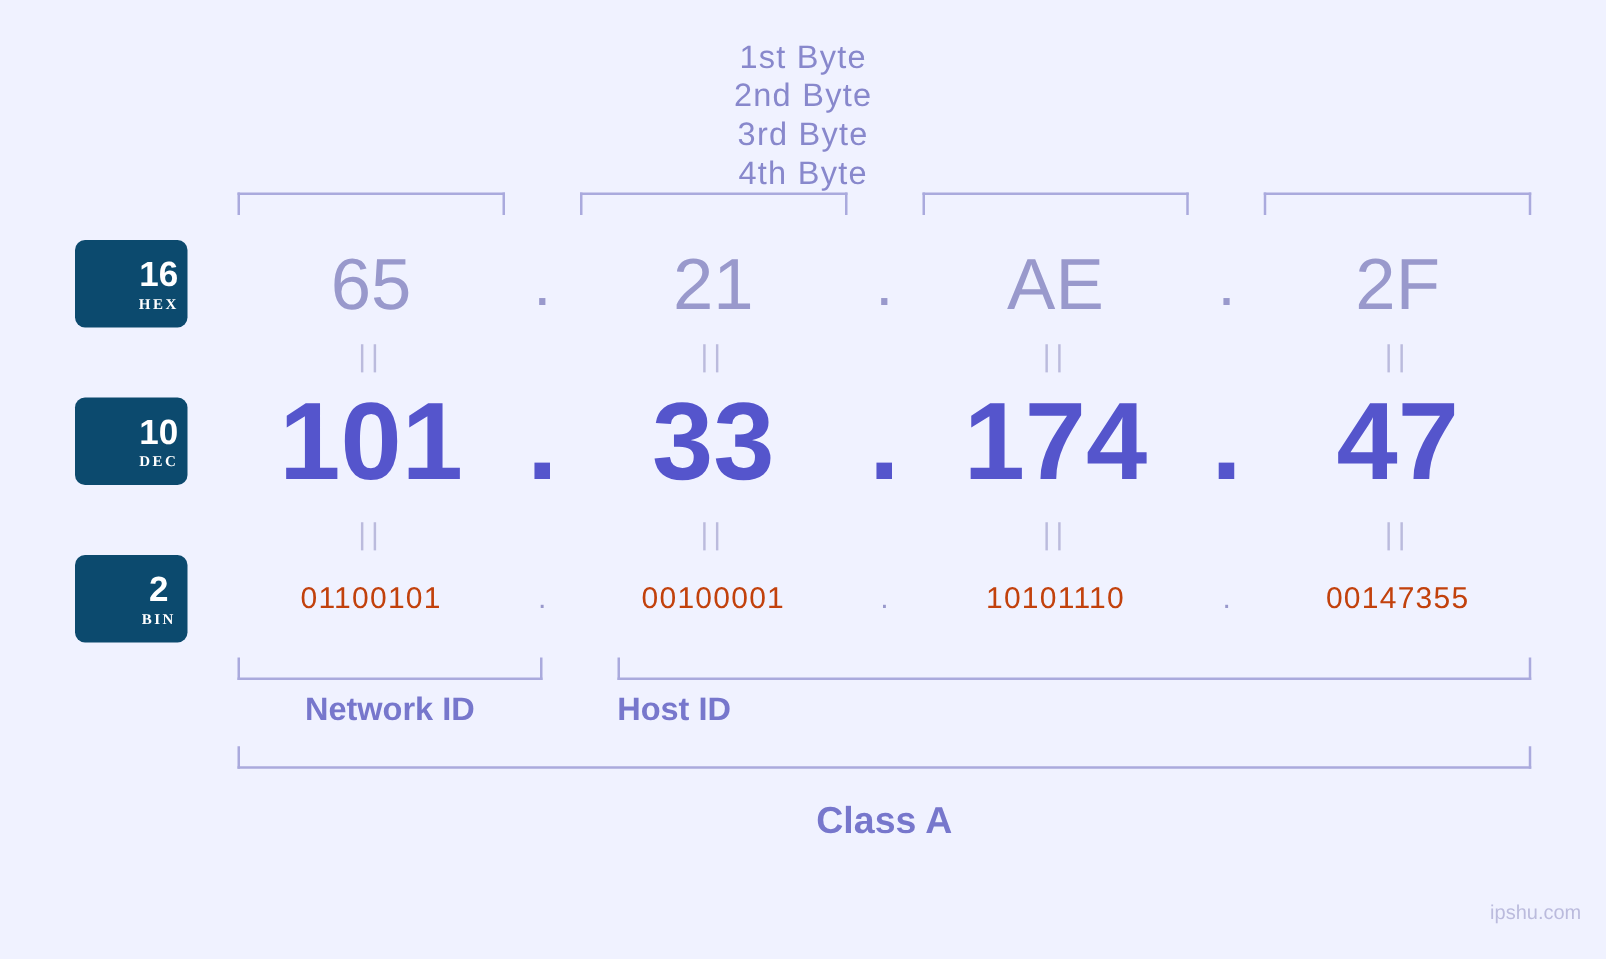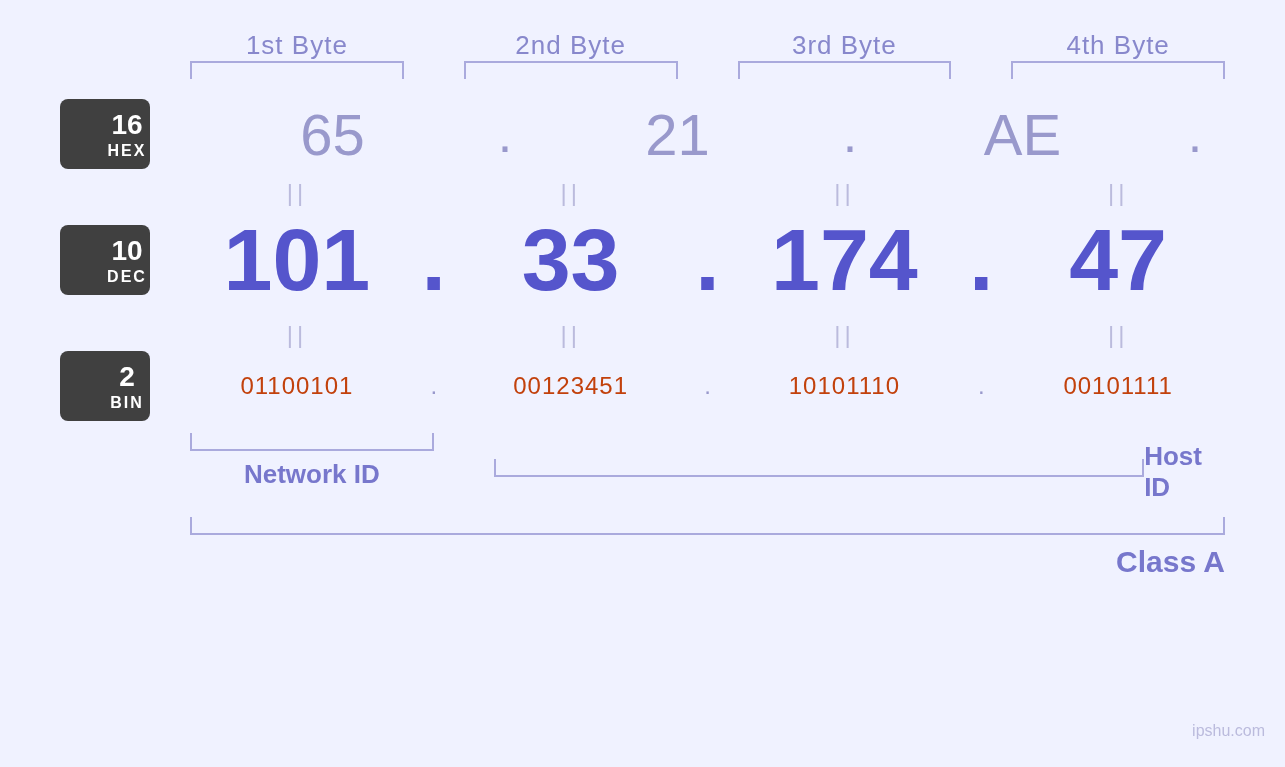--- a/index.html
+++ b/index.html
@@ -23,20 +23,21 @@
       position: relative;
     }
 
     
     .byte-labels-row {
       display: flex;
       width: 100%;
       justify-content: flex-start;
       margin-bottom: 0px;
       margin-top: 10px;
+      flex-direction: column;
     }
 
     .byte-label-spacer {
       width: 130px;
       flex-shrink: 0;
     }
 
     .byte-label {
       flex: 1;
       text-align: center;
@@ -83,42 +84,43 @@
       display: flex;
       width: 100%;
       align-items: center;
       justify-content: center;
       margin-bottom: 8px;
     }
 
     .base-badge {
       width: 90px;
       height: 70px;
-      background-color: #404040;
+      background-color: #0c4a6e;
       border-radius: 8px;
       display: flex;
       flex-direction: column;
       align-items: center;
       justify-content: center;
       flex-shrink: 0;
       margin-right: 40px;
       color: white;
       padding-left: 44px;
     }
 
     .base-badge .base-num {
       font-size: 28px;
       font-weight: bold;
       line-height: 1.2;
     }
 
     .base-badge .base-label {
-      font-size: 16px;
+      font-size: 12px;
       font-weight: 600;
       letter-spacing: 2px;
+      font-family: Liberation Serif, serif;
     }
 
     .byte-value {
       flex: 1;
       text-align: center;
       color: #7777cc;
       font-weight: 500;
     }
 
     .byte-value.hex {
@@ -213,42 +215,43 @@
     }
 
     .bracket-sep-bottom {
       width: 60px;
       flex-shrink: 0;
     }
 
     .bracket-bottom-host {
       flex: 3;
       display: flex;
-      align-items: center;
+      flex-direction: column;
     }
 
     
     .class-row {
       display: flex;
       width: 100%;
       justify-content: center;
       align-items: flex-start;
       margin-top: 14px;
     }
 
     .class-bracket-spacer {
       width: 130px;
       flex-shrink: 0;
     }
 
     .class-bracket-area {
       flex: 1;
       display: flex;
       flex-direction: column;
-      align-items: flex-end;
+      align-items: center;
+      gap: 15px;
     }
 
     .class-bracket-line {
       width: 100%;
       height: 18px;
       border-bottom: 2px solid #aaaadd;
       border-left: 2px solid #aaaadd;
       border-right: 2px solid #aaaadd;
     }
 
@@ -299,20 +302,21 @@
     <div class="base-badge">
       <span class="base-num">16</span>
       <span class="base-label">HEX</span>
     </div>
     <div class="byte-value hex">65</div>
     <div class="dot-sep hex">.</div>
     <div class="byte-value hex">21</div>
     <div class="dot-sep hex">.</div>
     <div class="byte-value hex">AE</div>
     <div class="dot-sep hex">.</div>
+    <div class="byte-value hex">2F</div>
   </div>
 
   <div class="equals-row">
     <div class="equals-spacer"></div>
     <div class="equals-symbol">||</div>
     <div class="equals-dot-sep"></div>
     <div class="equals-symbol">||</div>
     <div class="equals-dot-sep"></div>
     <div class="equals-symbol">||</div>
     <div class="equals-dot-sep"></div>
@@ -344,25 +348,25 @@
     <div class="equals-symbol">||</div>
   </div>
 
   <div class="data-row">
     <div class="base-badge">
       <span class="base-num">2</span>
       <span class="base-label">BIN</span>
     </div>
     <div class="byte-value bin">01100101</div>
     <div class="dot-sep bin">.</div>
-    <div class="byte-value bin">00123451</div>
+    <div class="byte-value bin">00100001</div>
     <div class="dot-sep bin">.</div>
     <div class="byte-value bin">10101110</div>
     <div class="dot-sep bin">.</div>
-    <div class="byte-value bin">00101111</div>
+    <div class="byte-value bin">00147355</div>
   </div>
 
   <div class="bottom-section">
     <div class="bottom-spacer"></div>
     <div class="bracket-bottom-network">
       <div class="bracket-bot"></div>
       <div class="bracket-label">Network ID</div>
     </div>
     <div class="bracket-sep-bottom"></div>
     <div class="bracket-bottom-host">

